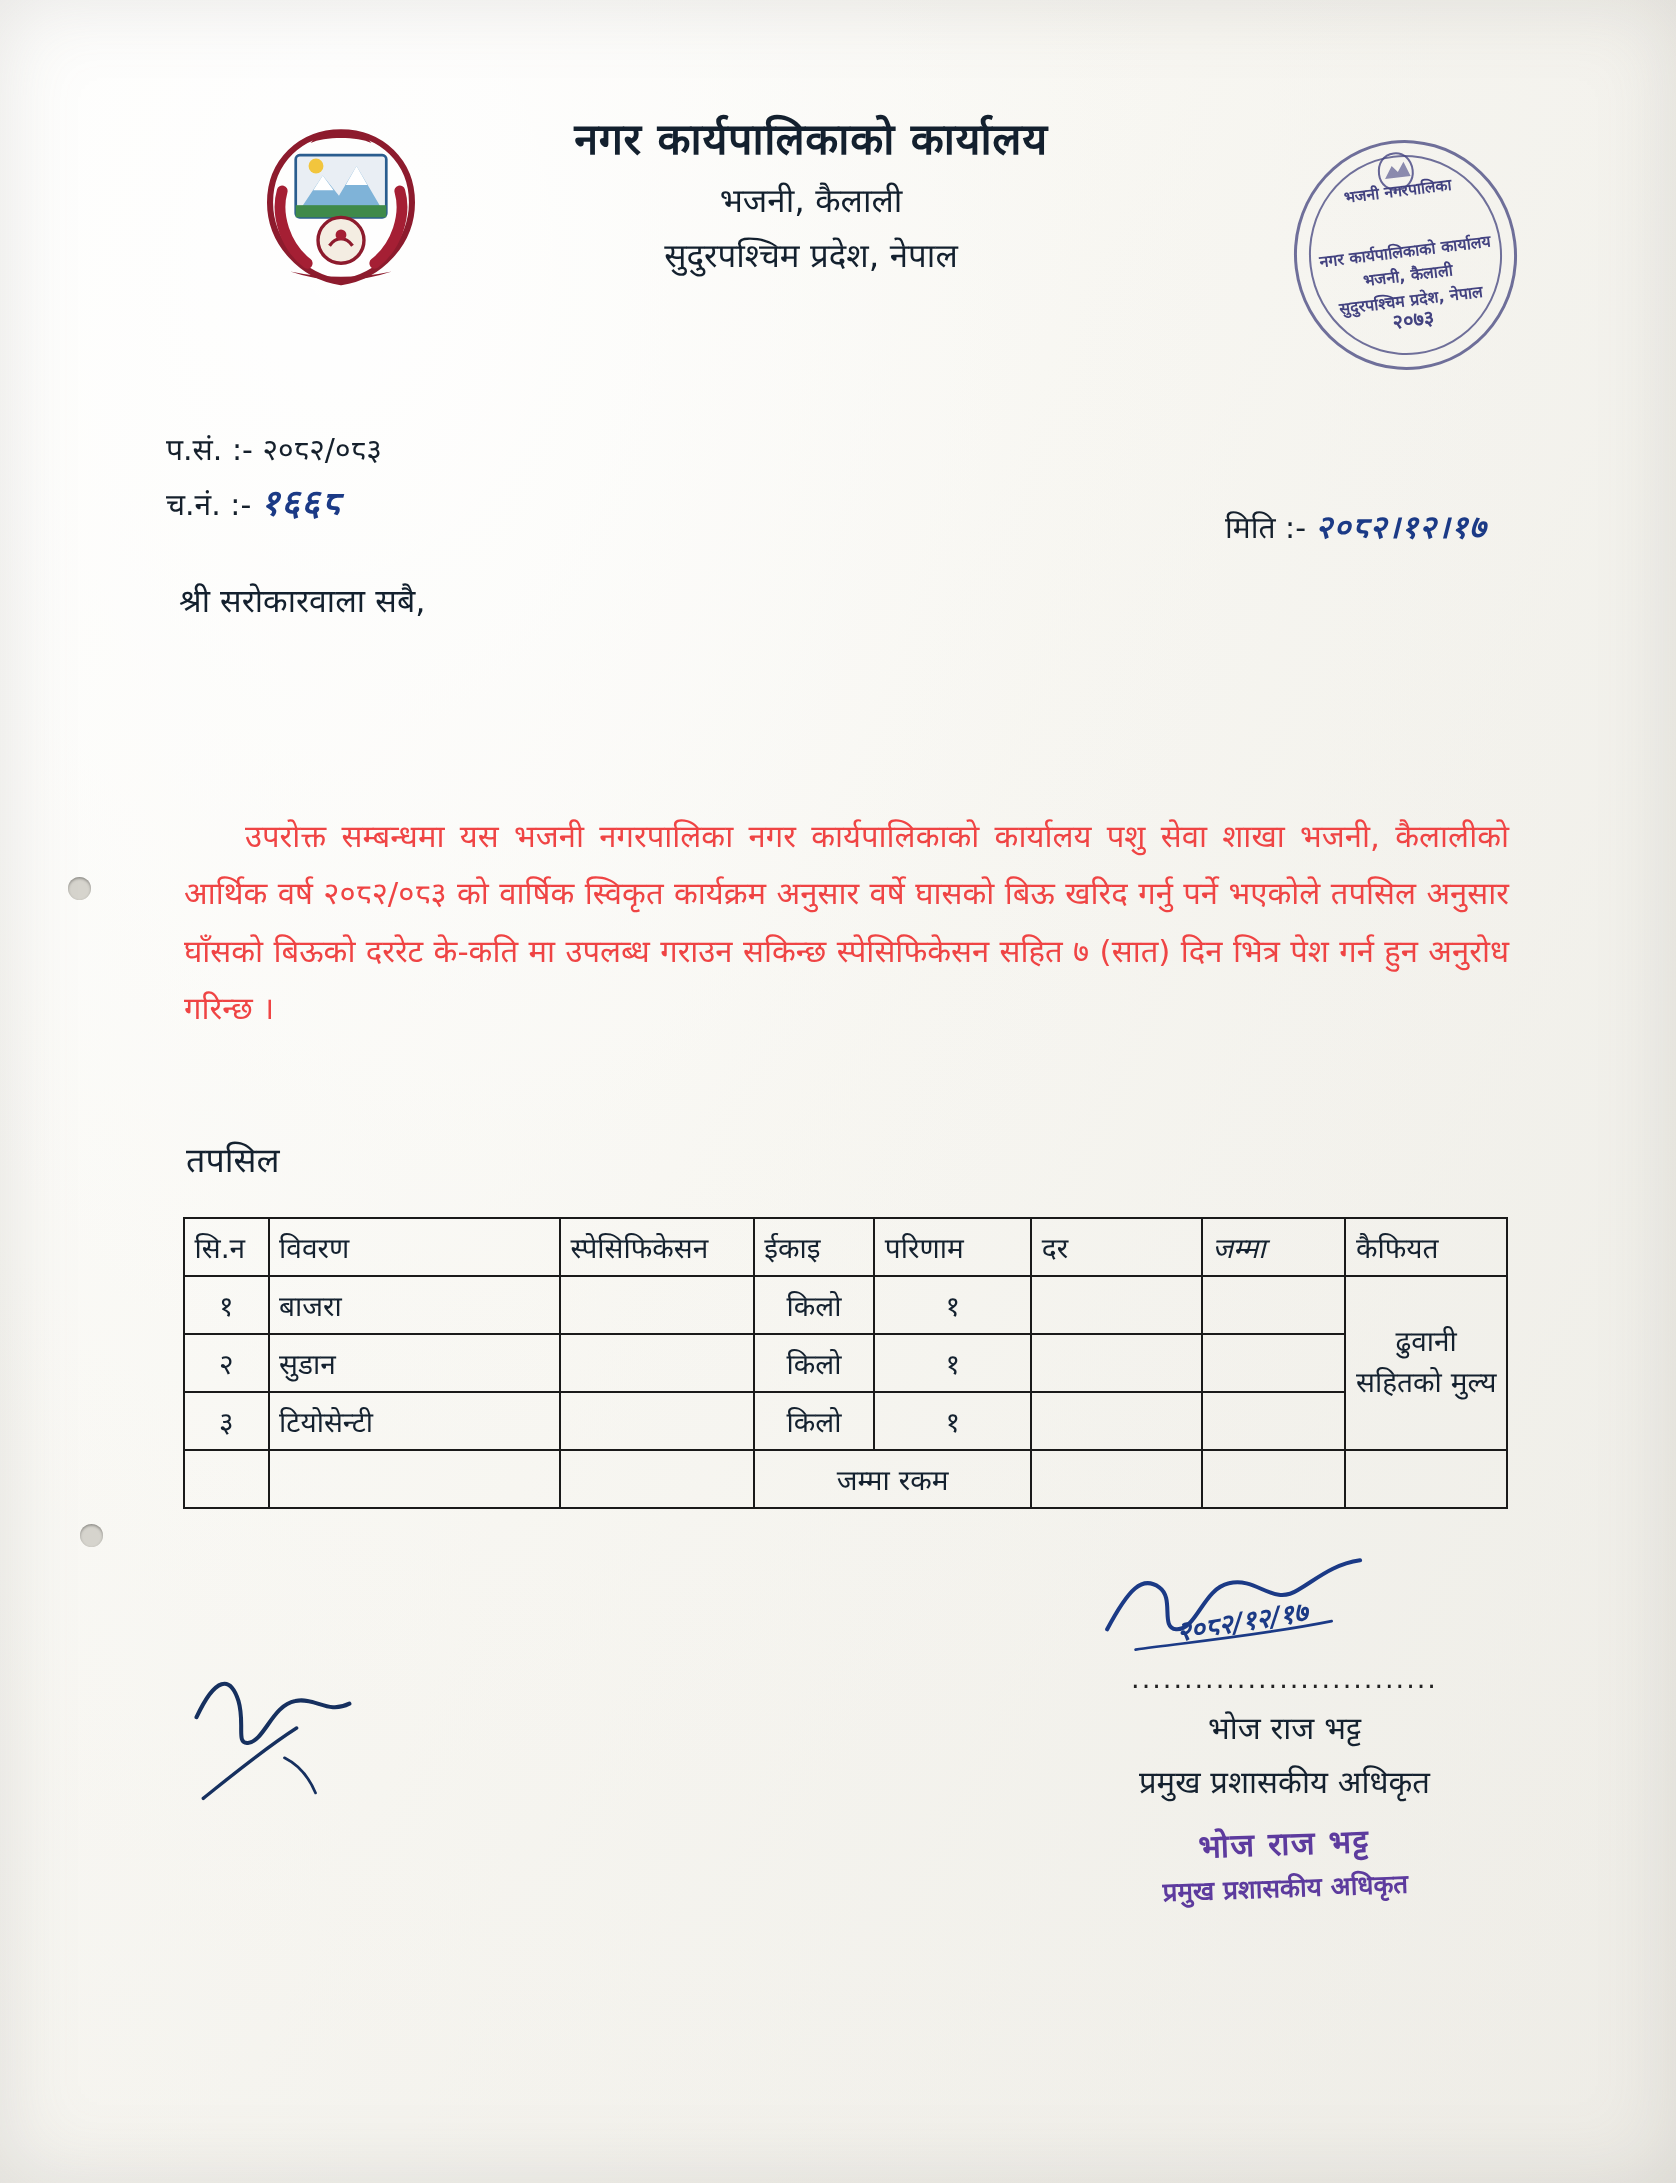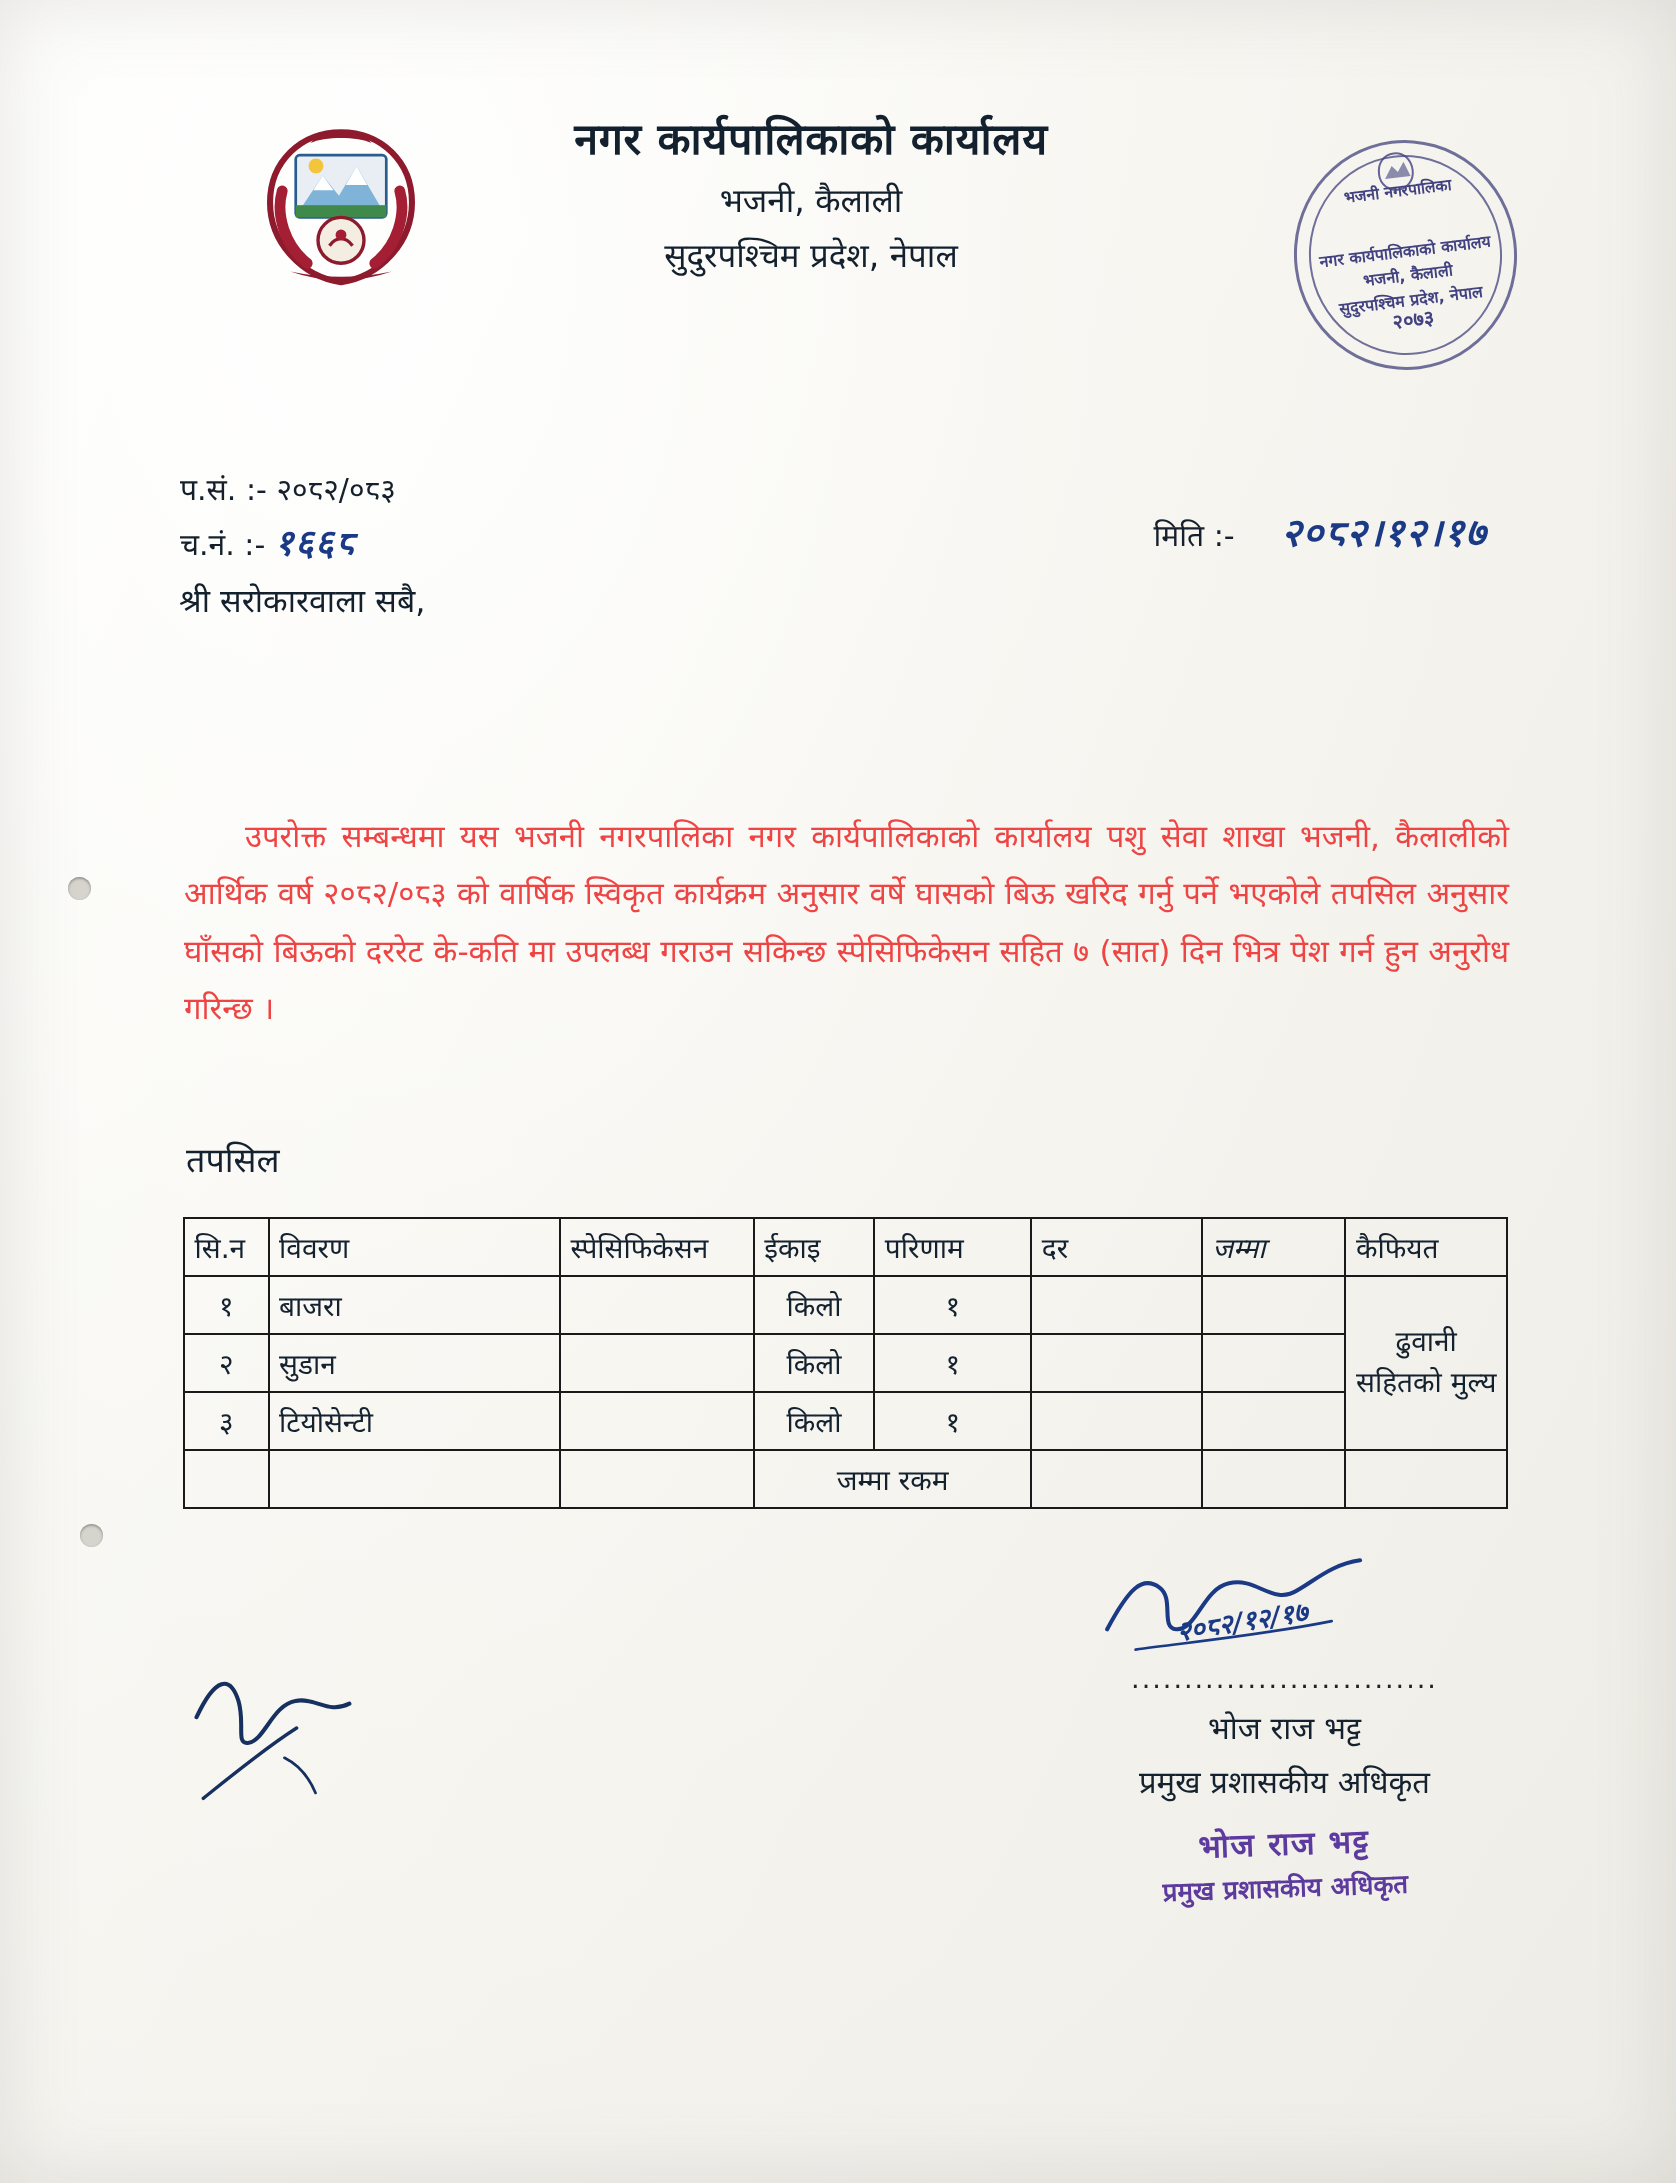--- a/index.html
+++ b/index.html
@@ -118,46 +118,45 @@
     top: 9.5px;
     transform: translateX(-50%);
     width: 53px;
     height: 42px;
     opacity: .8;
   }
 
   
   .ref-block {
     position: absolute;
-    left: 180px;
+    left: 166px;
     top: 426px;
     font-family: "DejaVu Sans", sans-serif;
     font-size: 30px;
     color: #15202c;
     line-height: 1.6;
-    margin-top: 40px;
   }
   .hand {
     font-family: "DejaVu Serif", serif;
     color: #1b3a86;
     font-style: italic;
     font-weight: 700;
     font-size: 36px;
     letter-spacing: 1.4px;
   }
   .date-line {
     position: absolute;
     right: 189px;
     top: 504px;
     font-family: "DejaVu Sans", sans-serif;
     font-size: 30px;
     color: #15202c;
     white-space: nowrap;
   }
-  .date-line .hand { font-size: 39px; margin-left: 37px; }
+  .date-line .hand { font-size: 32px; }
 
   .addressee {
     position: absolute;
     left: 179px;
     top: 578px;
     font-family: "DejaVu Sans", sans-serif;
     font-size: 32px;
     color: #13202e;
   }
   .subject {

